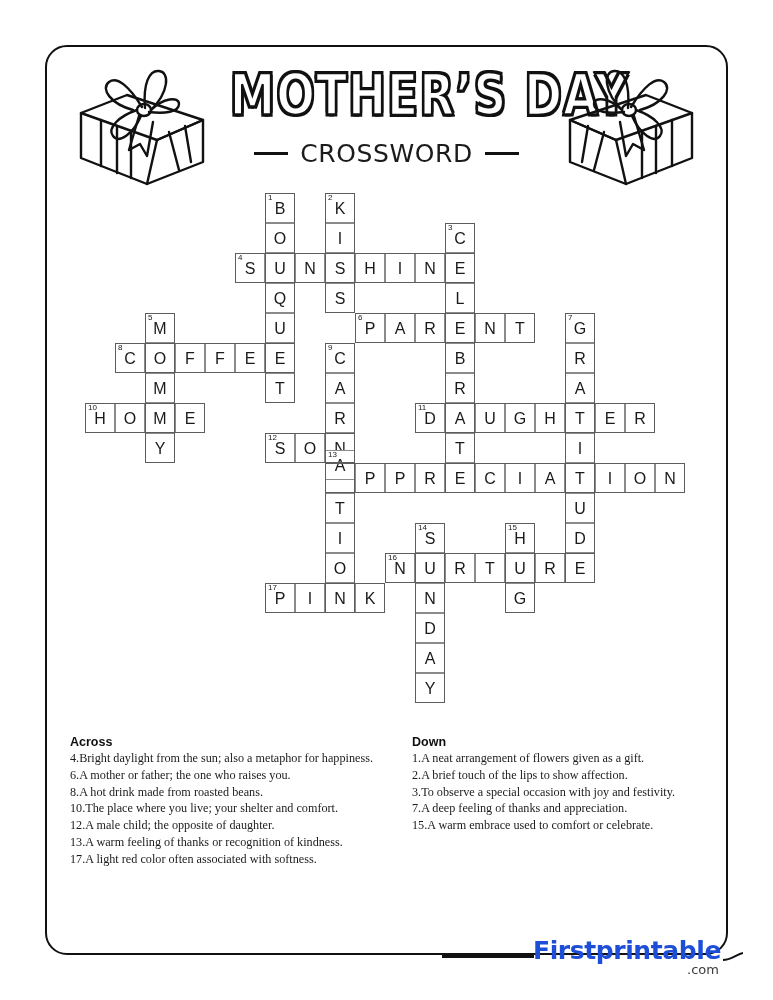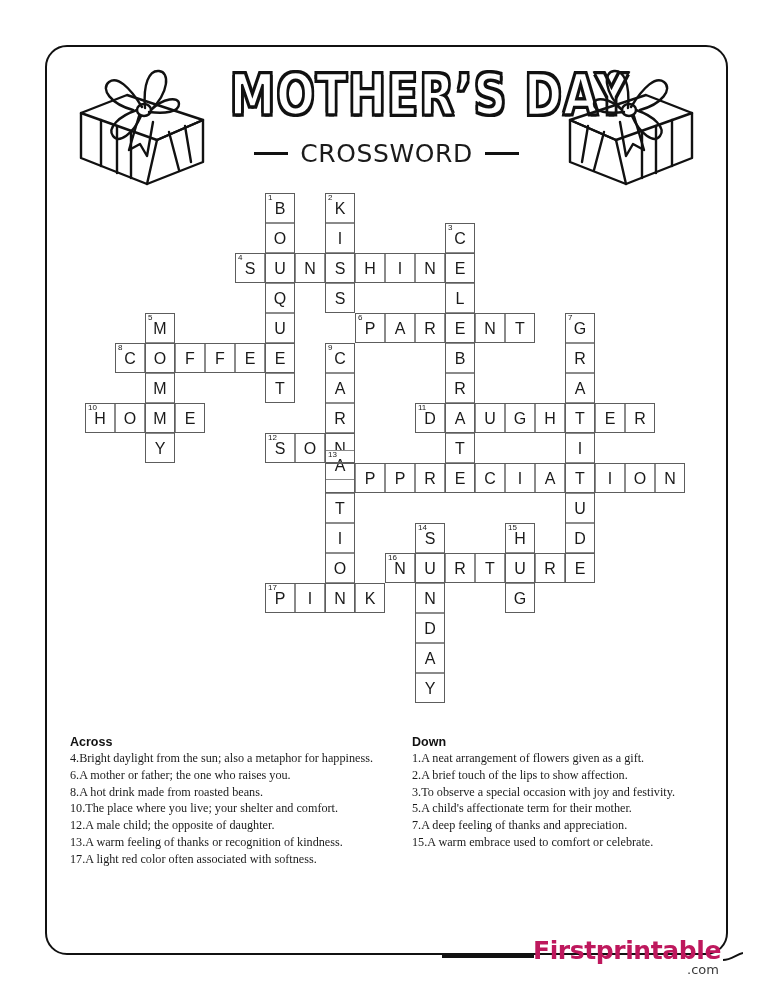--- a/index.html
+++ b/index.html
@@ -99,21 +99,21 @@
     font-family: Liberation Serif, serif;
   }
 
   
   #footer { position: absolute; left: 0; top: 938px; width: 773px; height: 52px; }
   #footer-rule {
     position: absolute; left: 442px; top: 17px; width: 92px; height: 3px; background: #111;
   }
   #brand-wrap { position: absolute; right: 52px; top: 0px; text-align: right; }
   #brand-name {
-    font-size: 25px; font-weight: 700; color: #be185d; letter-spacing: -0.4px;
+    font-size: 25px; font-weight: 700; color: #1d4ed8; letter-spacing: -0.4px;
     font-family: "DejaVu Sans", sans-serif; line-height: 1.05;
   }
   #brand-tld {
     font-size: 13px; color: #3a3a3a; letter-spacing: 0px;
     font-family: "DejaVu Sans", sans-serif; margin-top: -2px; margin-right: 2px;
   }
   #brand-swoosh { position: absolute; right: -22px; top: 14px; width: 20px; height: 10px; }
 </style>
 </head>
 <body>
@@ -494,21 +494,20 @@
           <div class="clue-item">13.A warm feeling of thanks or recognition of kindness.</div>
           <div class="clue-item">17.A light red color often associated with softness.</div>
         </div>
     </div>
     <div class="clue-col" id="clues-down">
       <div class="clue-head">Down</div>
       <div id="down-list">
           <div class="clue-item">1.A neat arrangement of flowers given as a gift.</div>
           <div class="clue-item">2.A brief touch of the lips to show affection.</div>
           <div class="clue-item">3.To observe a special occasion with joy and festivity.</div>
-          <div class="clue-item">5.A child's affectionate term for their mother.</div>
           <div class="clue-item">7.A deep feeling of thanks and appreciation.</div>
           <div class="clue-item">15.A warm embrace used to comfort or celebrate.</div>
         </div>
     </div>
   </div>
 
   <div id="footer">
     <div id="footer-rule"></div>
     <div id="brand-wrap">
       <div id="brand-name">Firstprintable</div>

